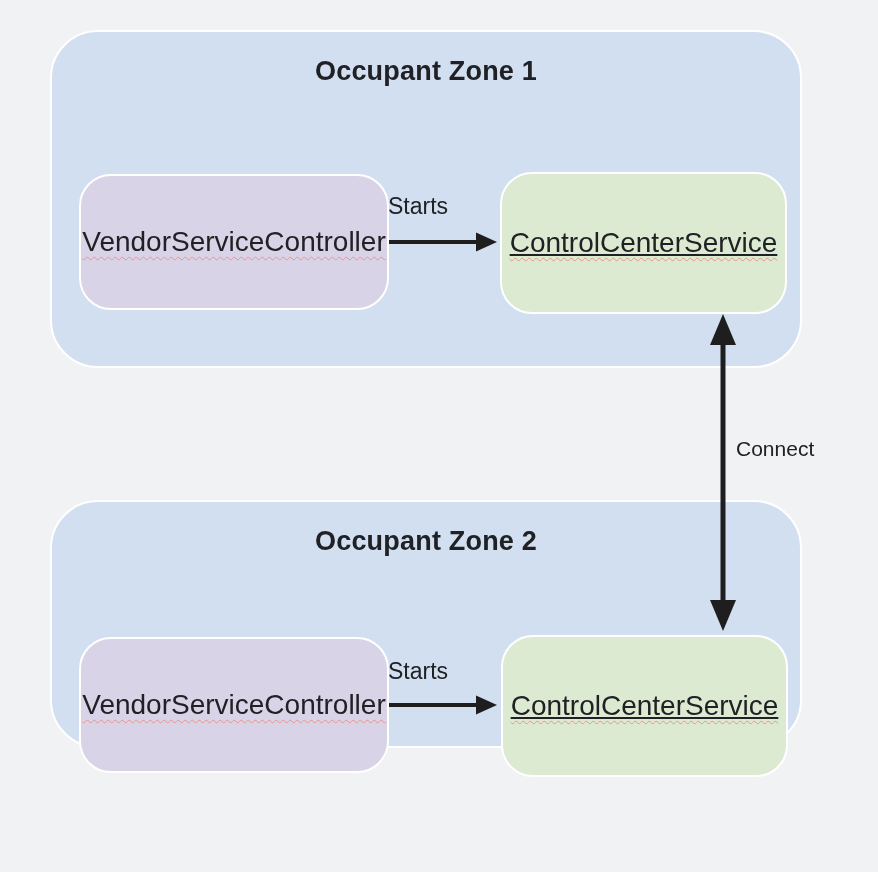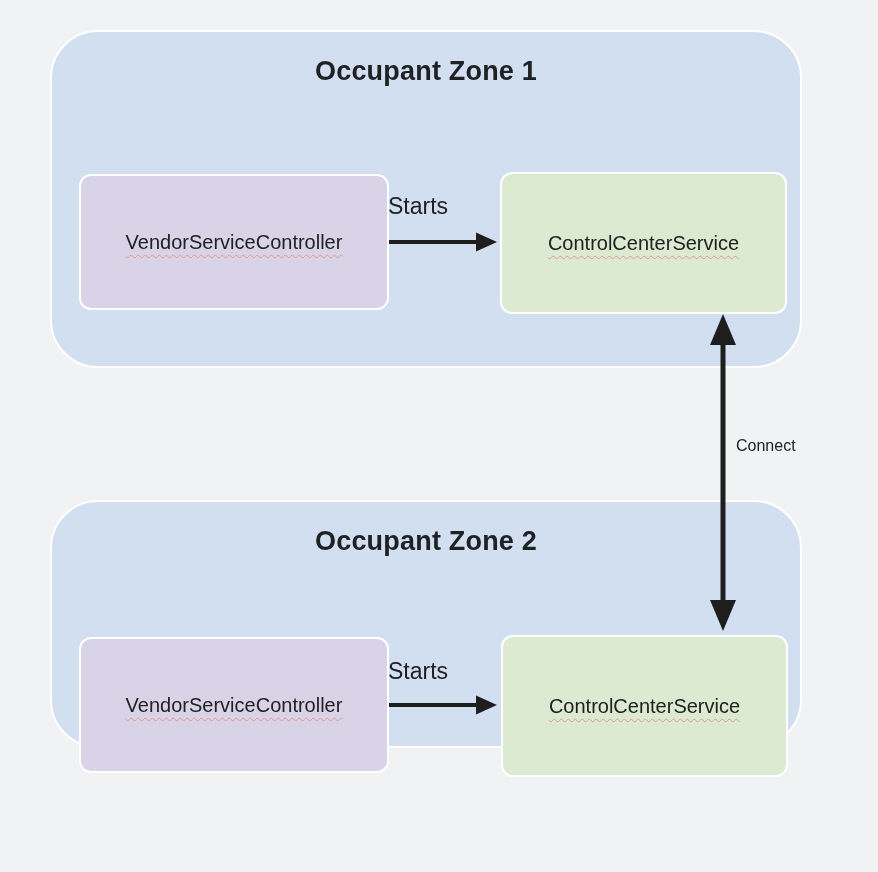--- a/index.html
+++ b/index.html
@@ -44,34 +44,35 @@
     font-size: 27px;
     font-weight: bold;
     letter-spacing: 0.2px;
   }
   .node {
     position: absolute;
     display: flex;
     align-items: center;
     justify-content: center;
     border: 2.5px solid #ffffff;
-    border-radius: 12px;
-    font-size: 20px;
+    border-radius: 32px;
+    font-size: 28px;
     white-space: nowrap;
   }
   .node-controller {
     left: 27px;
     width: 310px;
     height: 136px;
     background: var(--controller-bg);
   }
   .node-service {
     width: 287px;
     height: 142px;
     background: var(--service-bg);
+    text-decoration: underline;
   }
   .zone-1 .node-controller { top: 142px; }
   .zone-1 .node-service    { top: 140px; left: 448px; }
   .zone-2 .node-controller { top: 135px; }
   .zone-2 .node-service    { top: 133px; left: 449px; }
   .misspelled {
     text-decoration-line: underline;
     text-decoration-style: wavy;
     text-decoration-color: var(--squiggle);
     text-decoration-thickness: 1px;
@@ -82,21 +83,21 @@
     font-size: 23px;
     line-height: 1.2;
     white-space: nowrap;
   }
   .starts-label { left: 336px; }
   .zone-1 .starts-label { top: 161px; }
   .zone-2 .starts-label { top: 156px; }
   .connect-label {
     left: 736px;
     top: 436px;
-    font-size: 16px;
+    font-size: 21px;
   }
   .arrow-layer {
     position: absolute;
     left: 0;
     top: 0;
     width: 878px;
     height: 872px;
     pointer-events: none;
   }
 </style>

